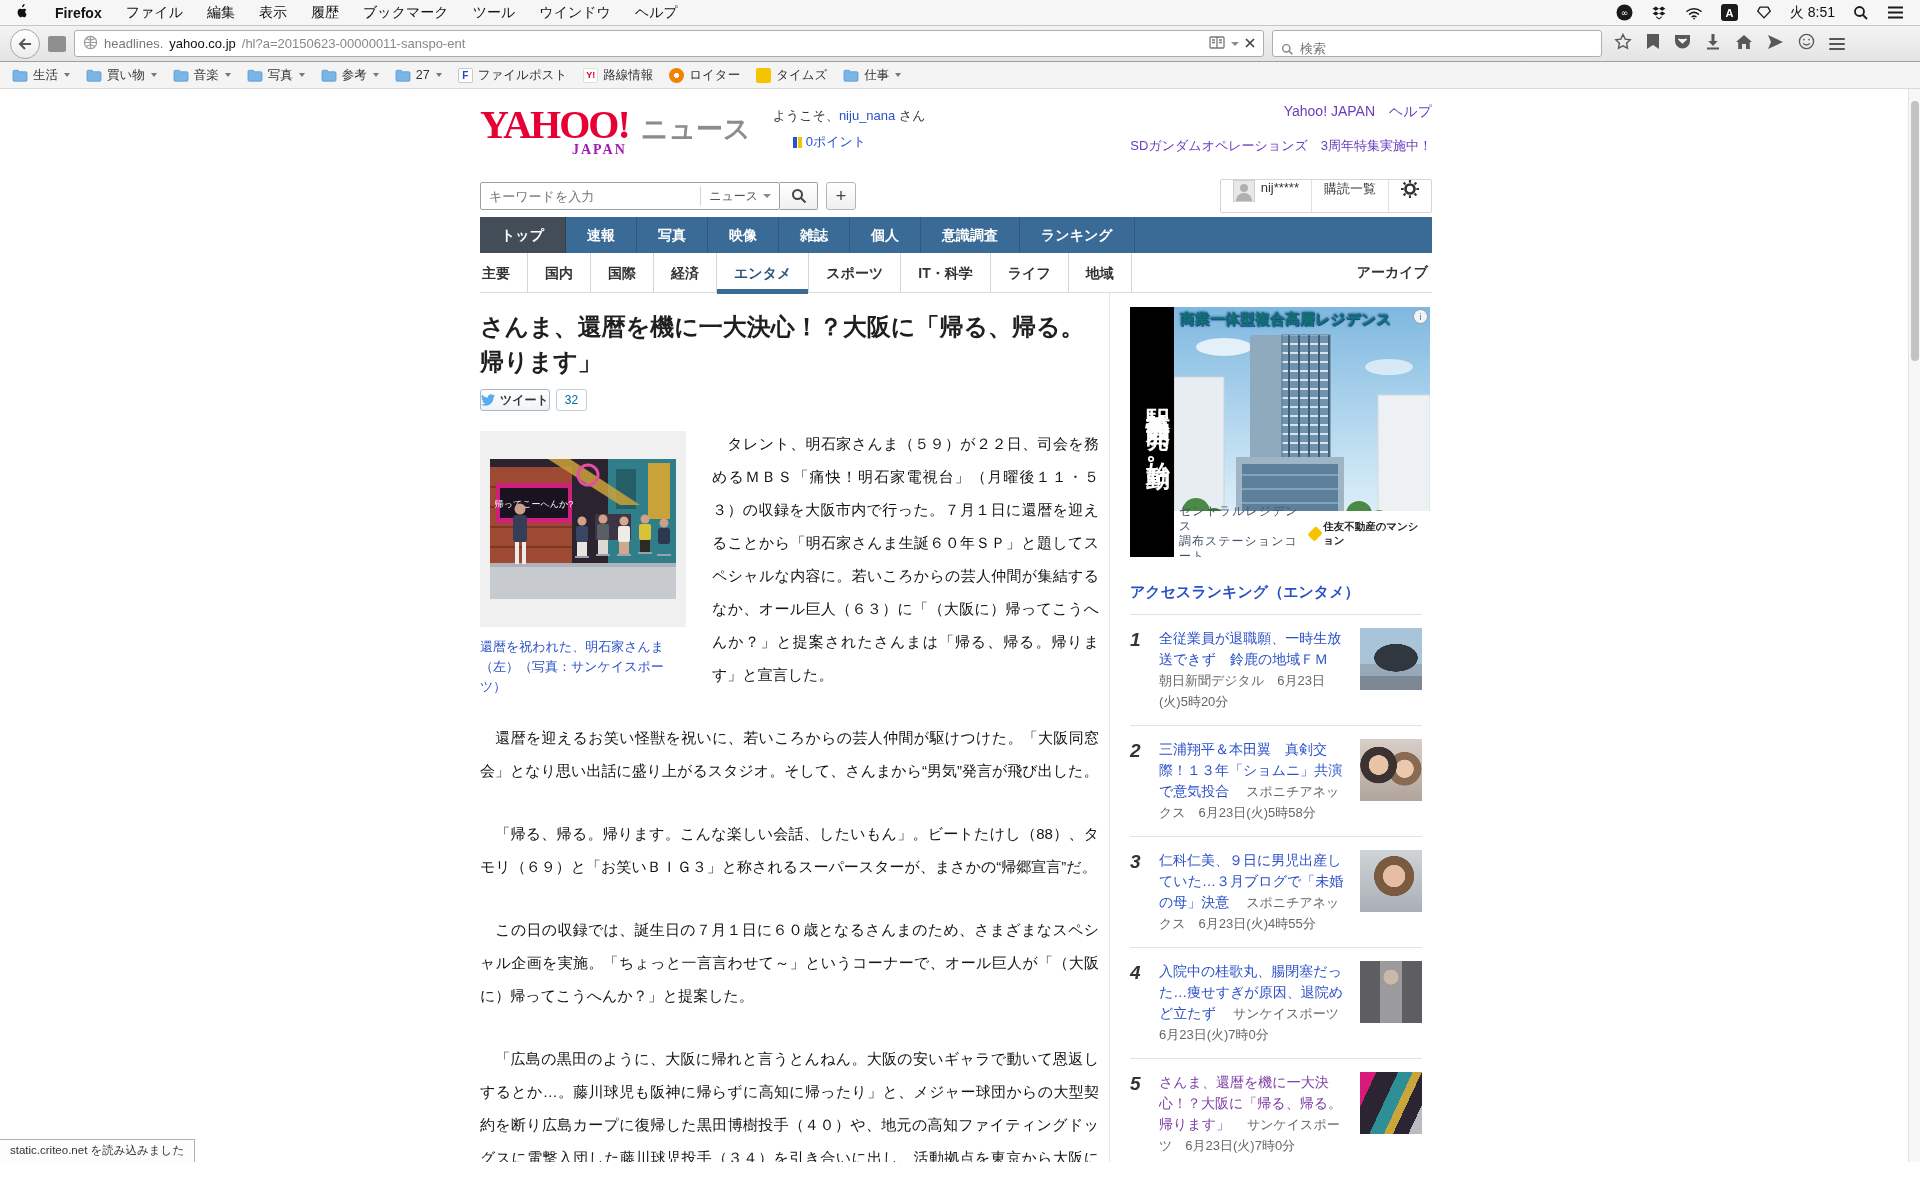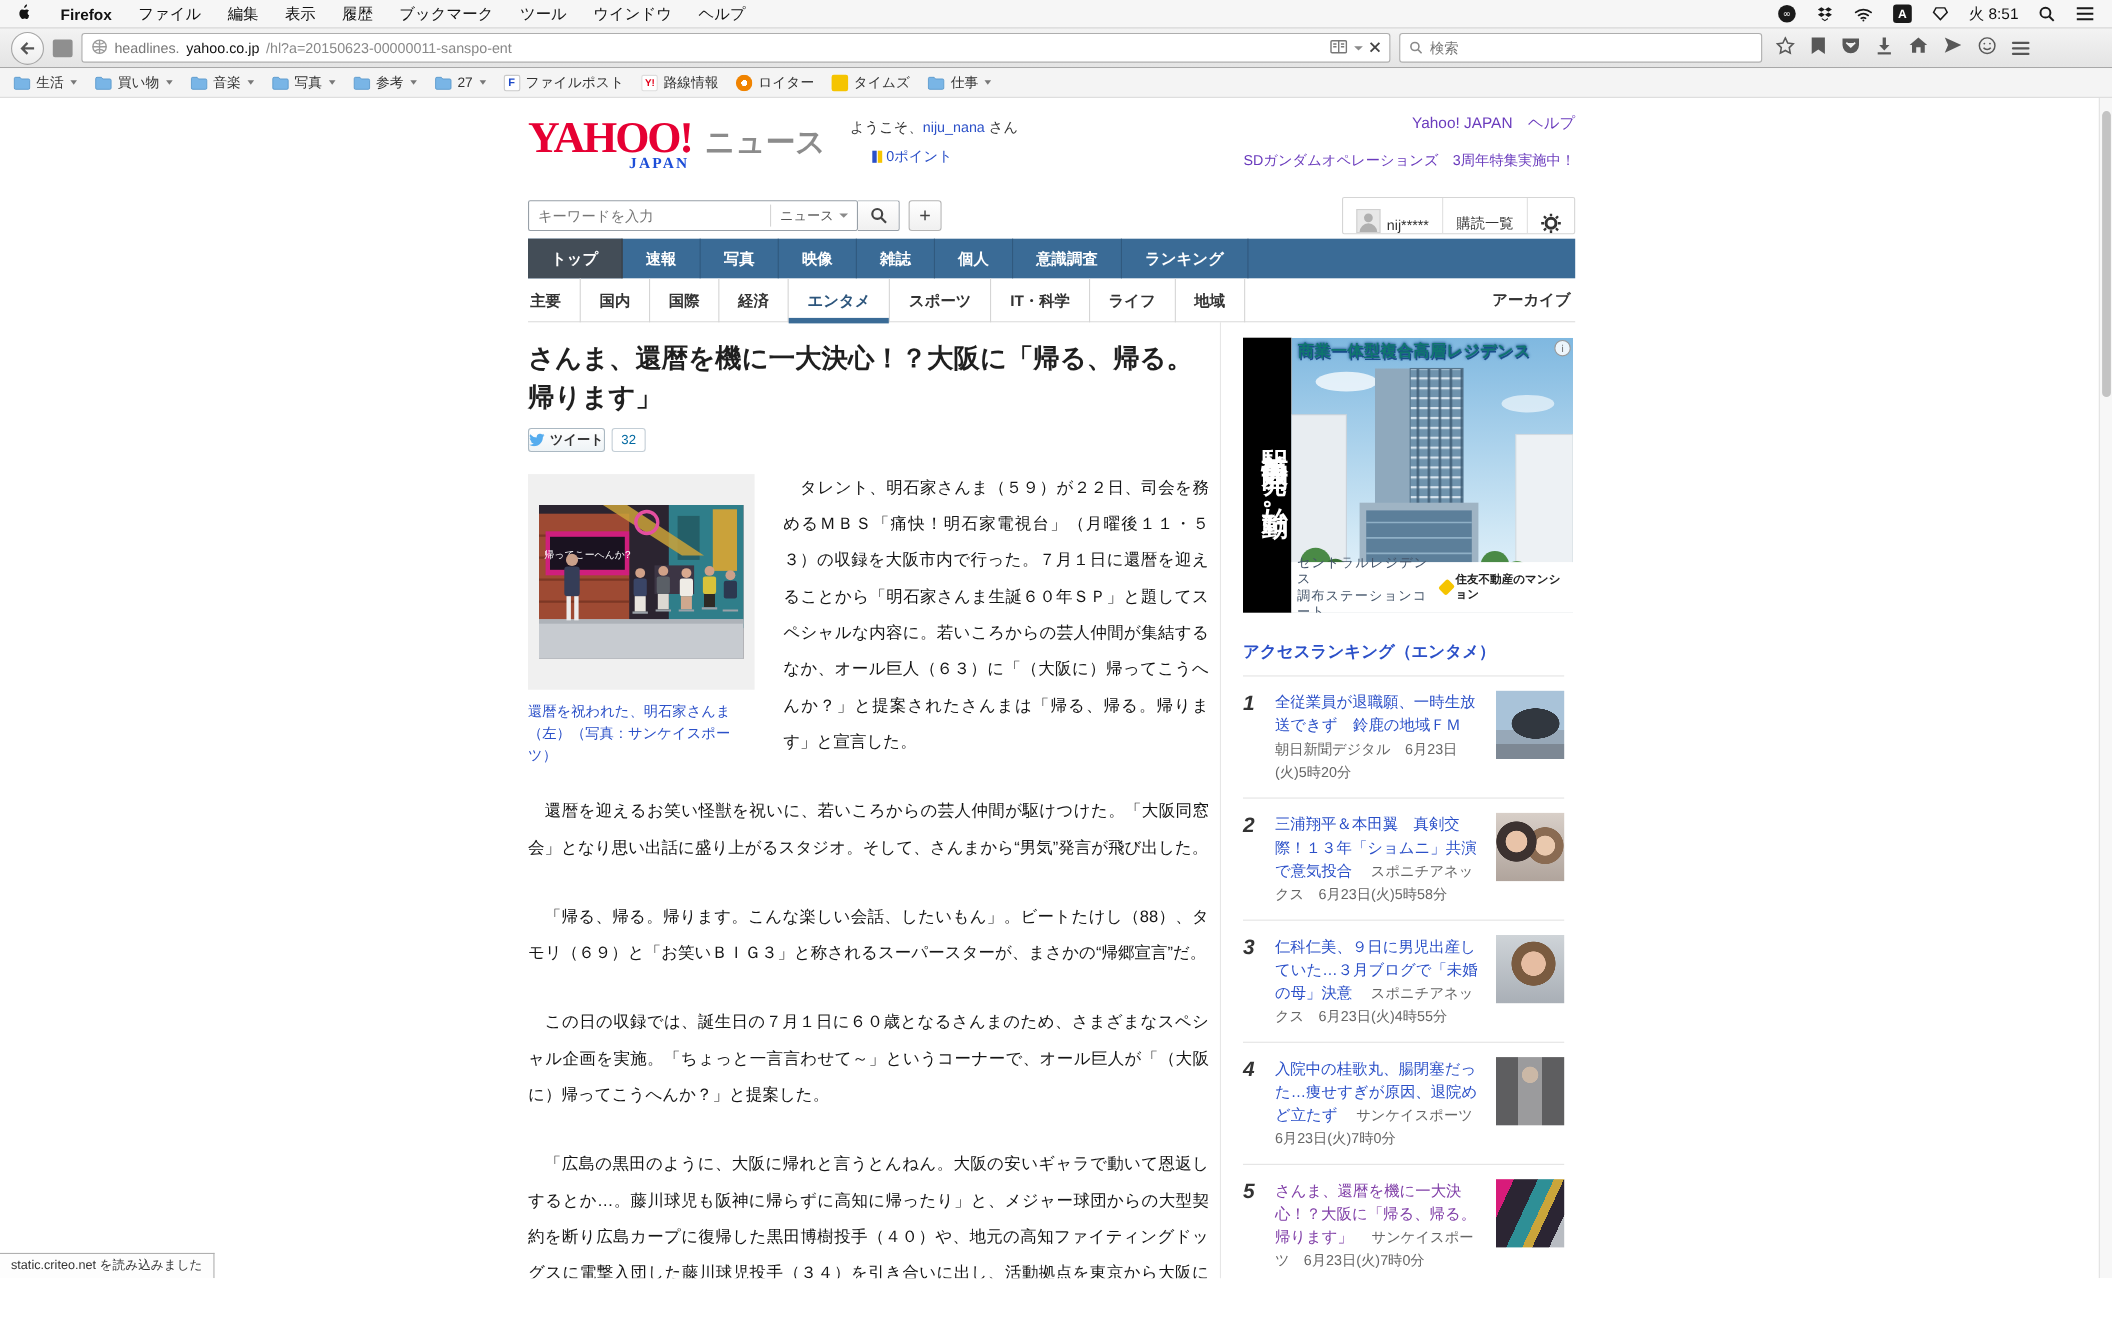--- a/index.html
+++ b/index.html
@@ -39,21 +39,21 @@
   .backbtn { width:30px; height:30px; border-radius:50%; border:1px solid #a6a6a6;
     background:linear-gradient(#fff,#ededed); display:flex; align-items:center; justify-content:center; flex:none; }
   .graysq { width:18px; height:16px; background:#8f8f8f; border-radius:2px; flex:none; }
   .urlfield { height:27px; flex:1; max-width:1190px; background:#fff; border:1px solid #aeaeae;
     border-radius:3px; display:flex; align-items:center; padding:0 8px; gap:6px; font-size:13px; }
   .u-sub { color:#777; } .u-main { color:#111; } .u-path { color:#888; }
   .u-sp { flex:1; }
   .caret-dn { width:0; height:0; border-left:4px solid transparent; border-right:4px solid transparent;
     border-top:4px solid #8a8a8a; }
   .searchfield { height:27px; width:330px; background:#fff; border:1px solid #aeaeae; border-radius:3px;
-    display:flex; align-items:center; padding:0 8px; gap:6px; }
+    display:flex; align-items:flex-end; padding:0 8px; gap:6px; }
   .searchfield input { border:none; outline:none; flex:1; font-size:13px;
     font-family:"Liberation Sans","DejaVu Sans",sans-serif; color:#333; background:transparent; }
   .tb-icons { display:flex; align-items:center; gap:14px; margin-left:4px; }
   .burger { display:flex; flex-direction:column; gap:3px; }
   .burger i { width:16px; height:2px; background:#555; border-radius:1px; }
 
   
   .bmbar { height:27px; background:#f4f4f4; border-bottom:1px solid #d9d9d9;
     display:flex; align-items:center; padding:0 12px; gap:16px; font-size:12.5px; color:#333; }
   .bm { display:flex; align-items:center; gap:5px; }
@@ -70,21 +70,21 @@
   .page { position:relative; height:1073px; background:#fff; overflow:hidden; }
   .content { width:952px; margin-left:480px; position:relative; }
 
   
   .yhead { position:relative; padding-top:16px; height:86px; }
   .logo-row { display:flex; align-items:flex-start; }
   .ylogo { position:relative; line-height:1; }
   .ylogo .main { font-family:"Liberation Serif","DejaVu Serif",serif; font-weight:bold;
     font-size:40px; color:#e60033; letter-spacing:-2px; }
   .ylogo .jp { position:absolute; right:2px; bottom:-12px; font-size:14px; font-weight:bold;
-    color:#1d4ed8; font-family:"Liberation Serif","DejaVu Serif",serif; letter-spacing:2px; }
+    color:#a21caf; font-family:"Liberation Serif","DejaVu Serif",serif; letter-spacing:2px; }
   .service { font-size:27px; font-weight:bold; color:#8c8c8c; margin:6px 0 0 12px; }
   .welcome { margin-left:22px; font-size:13px; color:#333; padding-top:2px; }
   .welcome .uname { color:#2b50c8; }
   .points { margin-top:8px; display:flex; align-items:center; gap:4px; color:#2b50c8;margin-left:20px; }
   .pticon { display:inline-flex; gap:1px; }
   .pticon i { width:4px; height:11px; background:#2b50c8; } .pticon i+i { background:#f5c400; }
   .yhead-right { position:absolute; right:0; top:14px; text-align:right; font-size:14px; color:#6a3bbd; }
   .yhead-right .l2 { margin-top:16px; font-size:13px; }
 
   
@@ -95,21 +95,21 @@
     font-family:"Liberation Sans","DejaVu Sans",sans-serif; }
   .ycat { display:flex; align-items:center; gap:5px; font-size:12px; color:#555;
     border-left:1px solid #d5d5d5; padding:0 8px; height:20px; }
   .ybtn { width:38px; height:28px; border:1px solid #98a0a8; border-left:none; border-radius:0 2px 2px 0;
     background:linear-gradient(#fff,#f0f0f0); display:flex; align-items:center; justify-content:center; }
   .yplus { width:30px; height:28px; border:1px solid #b5b5b5; border-radius:3px; margin-left:8px;
     background:linear-gradient(#fff,#f0f0f0); display:flex; align-items:center; justify-content:center;
     font-size:18px; color:#444; }
   .ycluster { position:absolute; right:0; top:4px; display:flex; align-items:stretch; height:34px;
     border:1px solid #d5d5d5; border-radius:2px; background:#fff; }
-  .ycell { display:flex; align-items:flex-end; gap:6px; padding:0 12px; font-size:13px; color:#333;
+  .ycell { display:flex; align-items:flex-start; gap:6px; padding:0 12px; font-size:13px; color:#333;
     border-right:1px solid #e0e0e0; }
   .ycell:last-child { border-right:none; }
   .avatar { width:22px; height:22px; background:#e8e8e8; border:1px solid #d0d0d0; position:relative; overflow:hidden; }
   .avatar::before { content:""; position:absolute; left:6px; top:3px; width:8px; height:8px;
     border-radius:50%; background:#b0b0b0; }
   .avatar::after { content:""; position:absolute; left:2px; top:12px; width:16px; height:10px;
     border-radius:8px 8px 0 0; background:#b0b0b0; }
 
   
   .bluenav { height:36px; background:#3a6b96; display:flex; }

